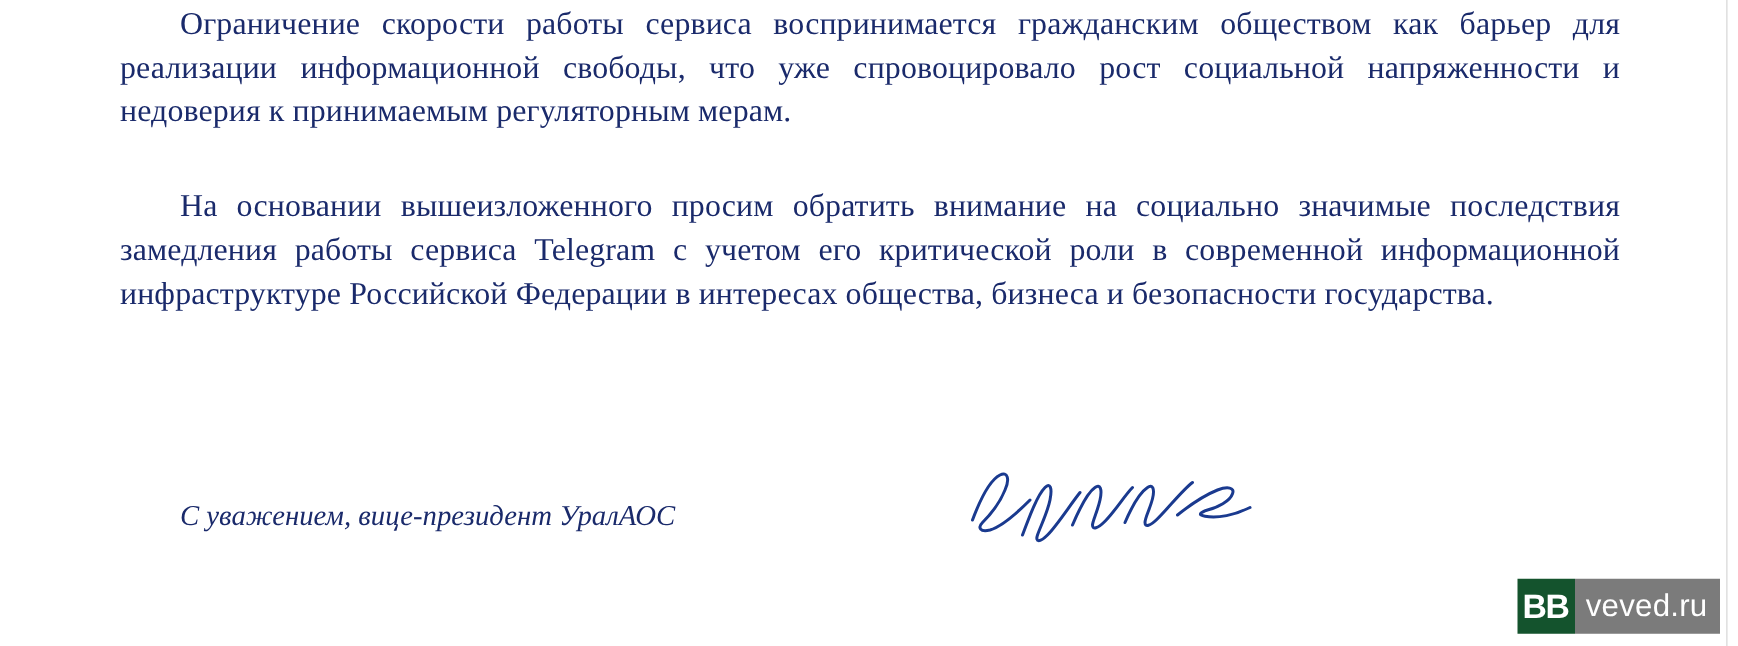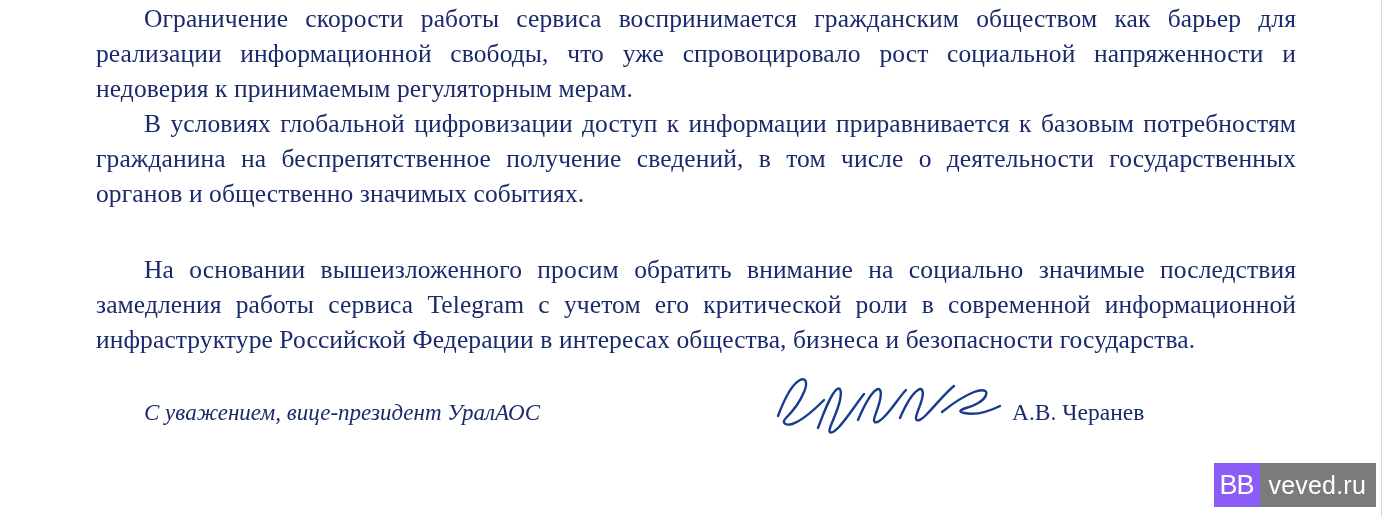--- a/index.html
+++ b/index.html
@@ -95,24 +95,24 @@
   .watermark {
     position: absolute;
     right: 14px;
     bottom: 10px;
     height: 44px;
     display: flex;
     align-items: stretch;
   }
   .watermark .wm-logo {
     width: 46px;
-    background: #8b5cf6;
+    background: #14532d;
     color: #ffffff;
     font-family: "Liberation Sans", sans-serif;
-    font-weight: normal;
+    font-weight: bold;
     font-size: 27px;
     display: flex;
     align-items: center;
     justify-content: center;
     letter-spacing: -1px;
   }
   .watermark .wm-text {
     background: #7b7b7b;
     color: #ffffff;
     font-family: "Liberation Sans", sans-serif;
@@ -124,40 +124,38 @@
     text-align: center;
   }
 </style>
 </head>
 <body>
 
 <div class="page">
 
   <div class="doc-body">
     <p class="para block-1">Ограничение скорости работы сервиса воспринимается гражданским обществом как барьер для реализации информационной свободы, что уже спровоцировало рост социальной напряженности и недоверия к принимаемым регуляторным мерам.</p>
-    <p class="para block-2">В условиях глобальной цифровизации доступ к информации приравнивается к базовым потребностям гражданина на беспрепятственное получение сведений, в том числе о деятельности государственных органов и общественно значимых событиях.</p>
     <p class="para block-3">На основании вышеизложенного просим обратить внимание на социально значимые последствия замедления работы сервиса Telegram с учетом его критической роли в современной информационной инфраструктуре Российской Федерации в интересах общества, бизнеса и безопасности государства.</p>
   </div>
 
   <div class="signature-row">
     <div class="signature-text">С уважением, вице-президент УралАОС</div>
 
     <div class="signature-mark">
       <svg width="250" height="70" viewBox="0 0 250 70" xmlns="http://www.w3.org/2000/svg">
         <g fill="none" stroke="#1a3a8f" stroke-width="2.4" stroke-linecap="round" stroke-linejoin="round">
           <path d="M8 46 C 14 30, 22 14, 30 10 C 36 7, 38 13, 34 22 C 30 32, 22 42, 16 48 C 12 52, 14 56, 22 54 C 32 51, 44 40, 54 30"></path>
           <path d="M48 58 C 54 42, 60 26, 66 20 C 70 16, 72 20, 70 30 C 68 40, 62 52, 60 58 C 58 64, 62 64, 68 58 C 76 50, 86 34, 94 24"></path>
           <path d="M88 50 C 94 36, 100 24, 106 20 C 110 17, 112 21, 110 30 C 108 39, 104 47, 104 50 C 104 54, 108 53, 114 47 C 122 39, 130 26, 136 20"></path>
           <path d="M130 48 C 136 34, 142 24, 148 20 C 152 17, 154 21, 152 29 C 150 37, 146 44, 146 48 C 146 52, 150 51, 156 45 C 166 35, 176 22, 184 16"></path>
           <path d="M172 42 C 182 34, 194 26, 204 22 C 212 19, 218 20, 216 25 C 214 31, 204 36, 196 38 C 190 40, 188 42, 194 43 C 204 45, 218 42, 230 36"></path>
         </g>
       </svg>
     </div>
 
-    <div class="signature-name">А.В. Черанев</div>
   </div>
 
   <div class="watermark">
     <div class="wm-logo">BB</div>
     <div class="wm-text">veved.ru</div>
   </div>
 
   <div class="page-edge-right"></div>
 </div>
 

